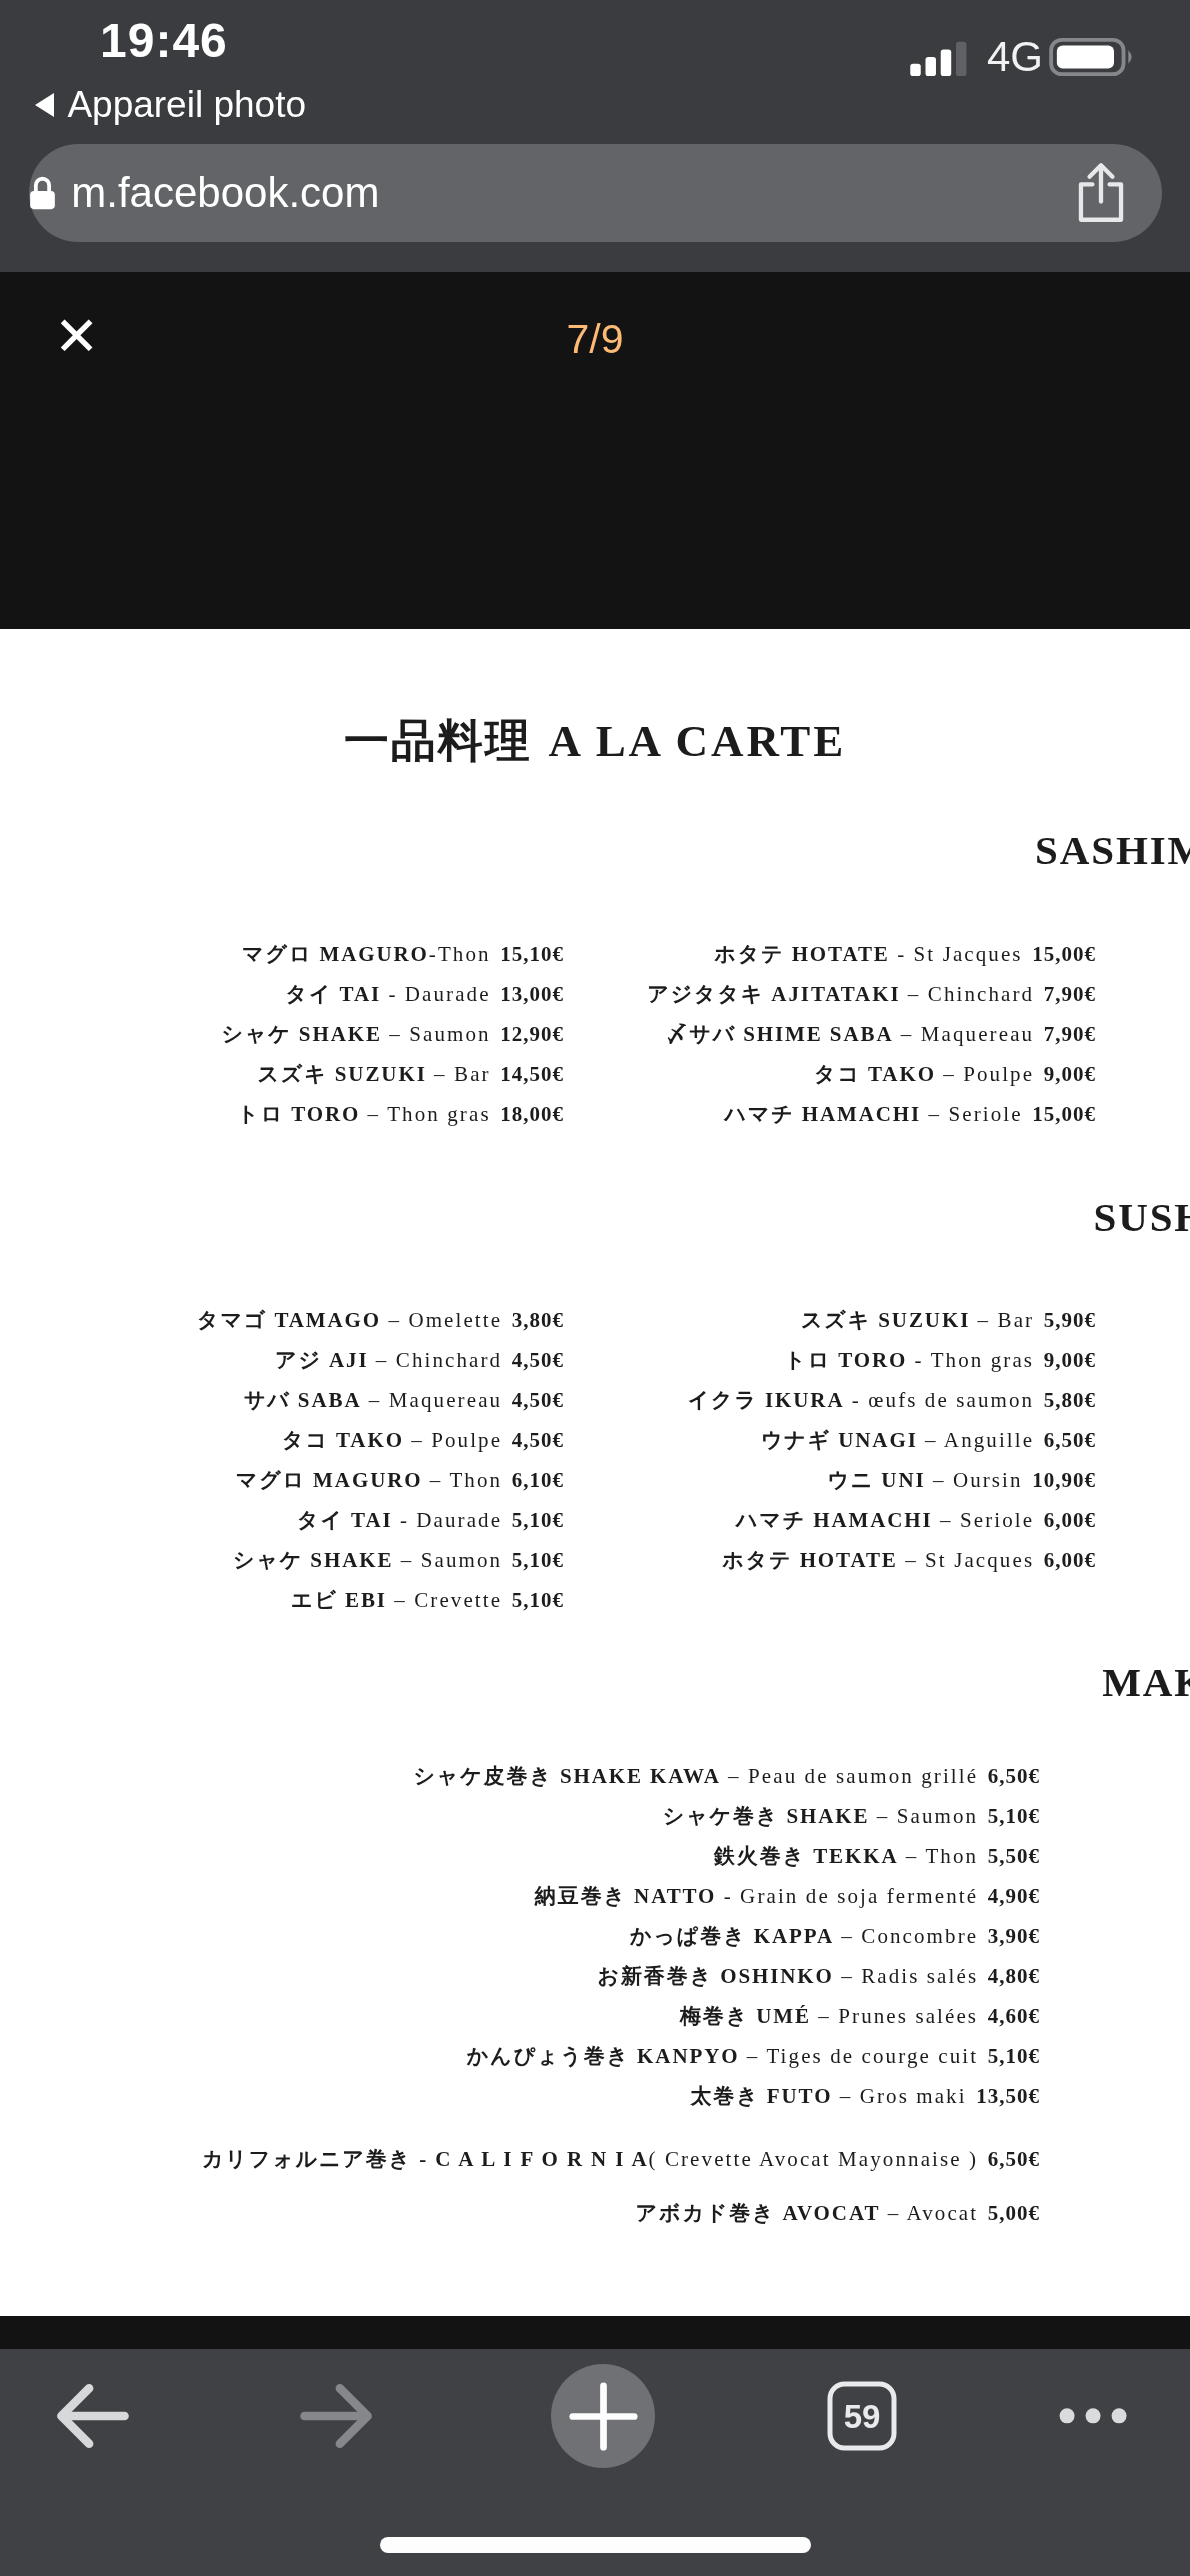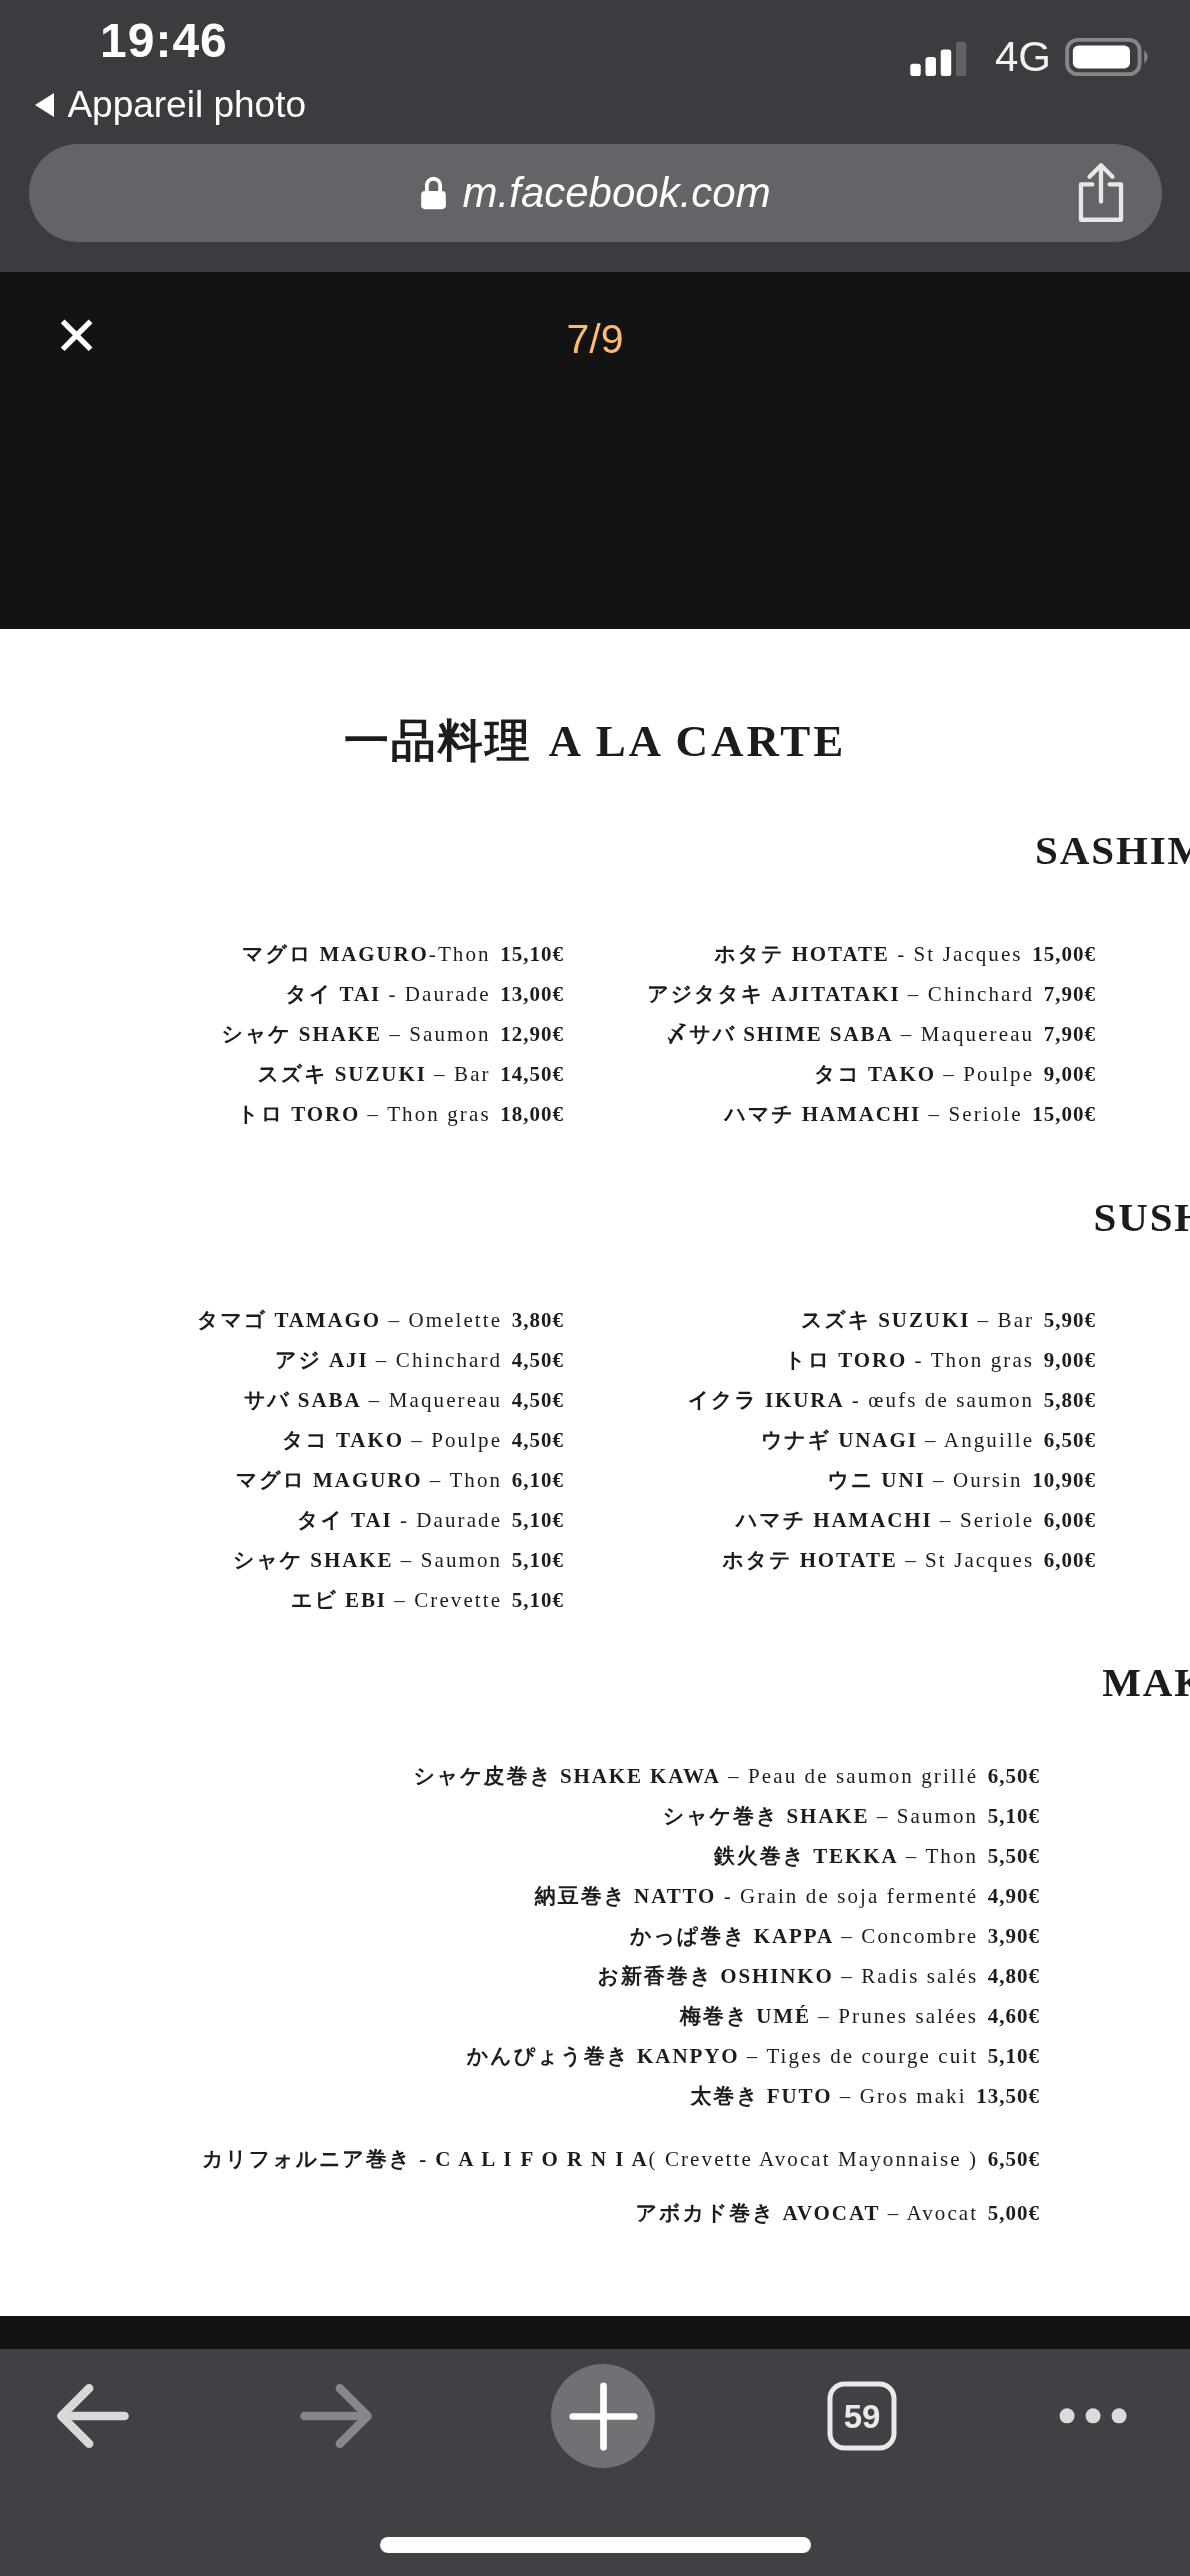--- a/index.html
+++ b/index.html
@@ -6,24 +6,24 @@
   body{
     width:1190px;height:2576px;position:relative;overflow:hidden;
     background:#131313;font-family:"Liberation Sans",sans-serif;
     -webkit-font-smoothing:antialiased;
   }
   
   .chrome{position:absolute;left:0;top:0;width:1190px;height:272px;background:#3a3c3f;}
   .time{position:absolute;left:100px;top:13.4px;font-size:48px;font-weight:700;color:#ffffff;letter-spacing:1px;}
   .back-app{position:absolute;left:35px;top:84px;display:flex;align-items:center;gap:13.4px;color:#ffffff;font-size:37px;cursor:default;}
   .tri-left{width:0;height:0;border-top:12.5px solid transparent;border-bottom:12.5px solid transparent;border-right:19px solid #ffffff;}
-  .status-right{position:absolute;left:910px;top:33px;display:flex;align-items:center;gap:14px;}
+  .status-right{position:absolute;left:910px;top:33px;display:flex;align-items:center;gap:6px;}
   .net{color:#f2f2f3;font-size:42px;}
   .url-pill{position:absolute;left:29px;top:144px;width:1133px;height:98px;border-radius:49px;background:#626467;
-    display:flex;align-items:center;justify-content:center;font-style:italic;}
+    display:flex;align-items:center;}
   .url-text{color:#ffffff;font-size:42px;margin-left:15.3px;}
   .share-btn{position:absolute;right:36px;top:50%;transform:translateY(-50%);line-height:0;}
   
   .viewer{position:absolute;left:0;top:272px;width:1190px;height:2077px;background:#131313;}
   .close-x{position:absolute;left:54px;top:38px;color:#ffffff;font-size:54px;font-weight:700;
     font-family:"DejaVu Sans",sans-serif;line-height:1;}
   .counter{position:absolute;left:0;top:44px;width:100%;text-align:center;color:#fdba74;font-size:41px;}
   
   .menu-image{position:absolute;left:0;top:357px;width:1190px;height:1687px;background:#ffffff;
     color:#1c1c1c;font-family:"Liberation Serif","DejaVu Serif",serif;}

